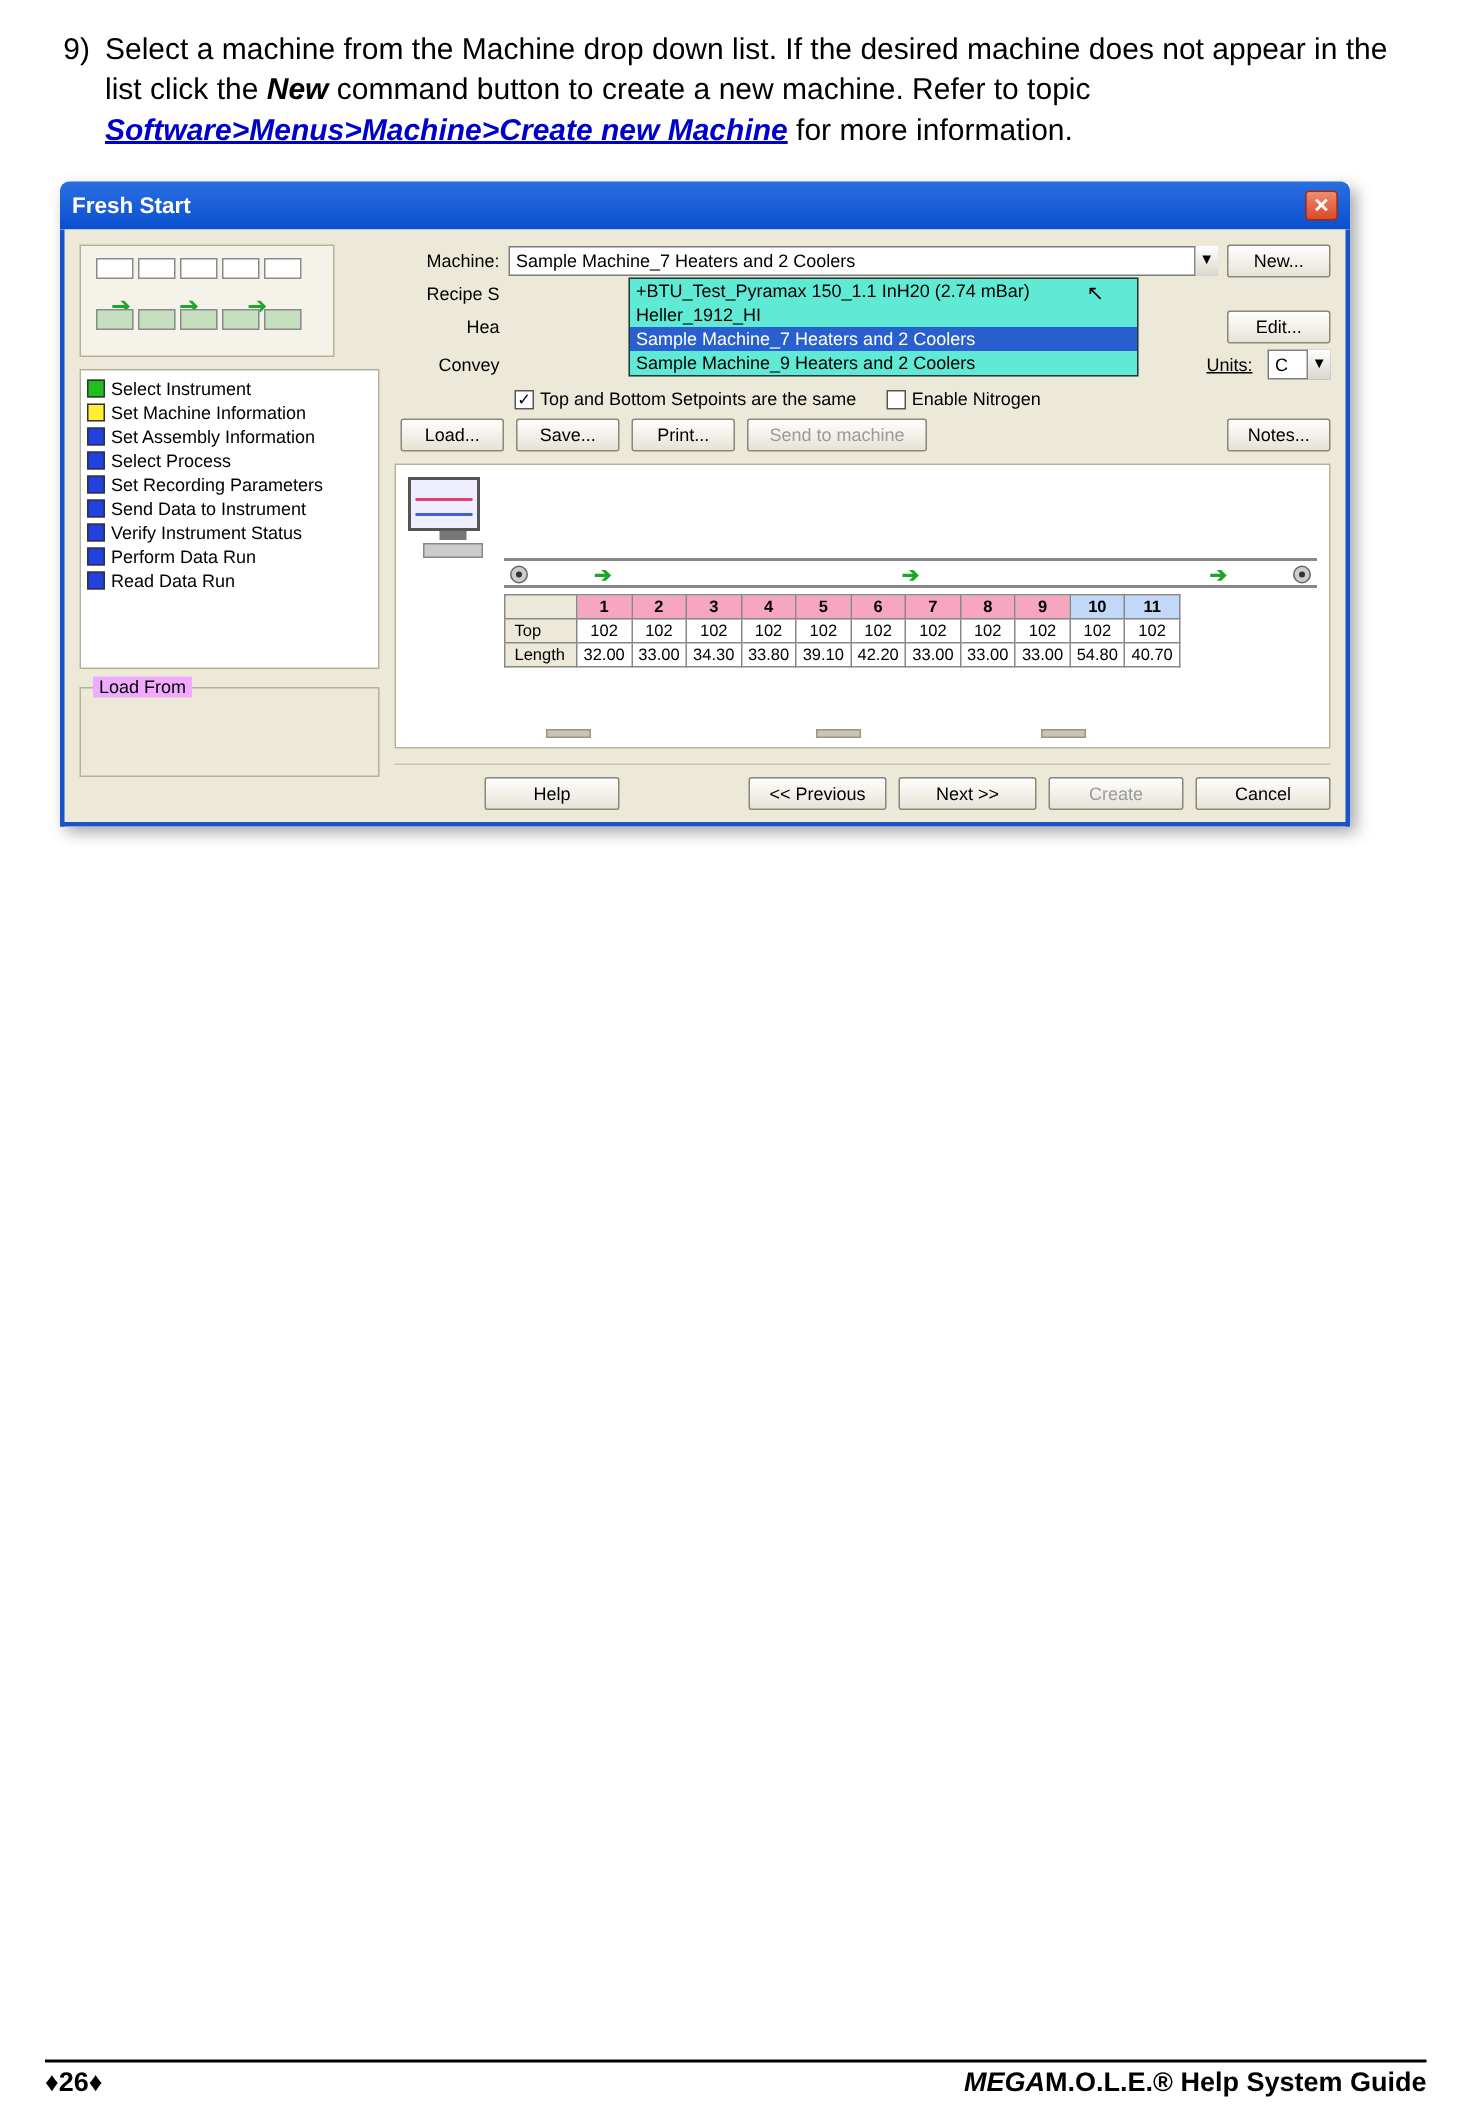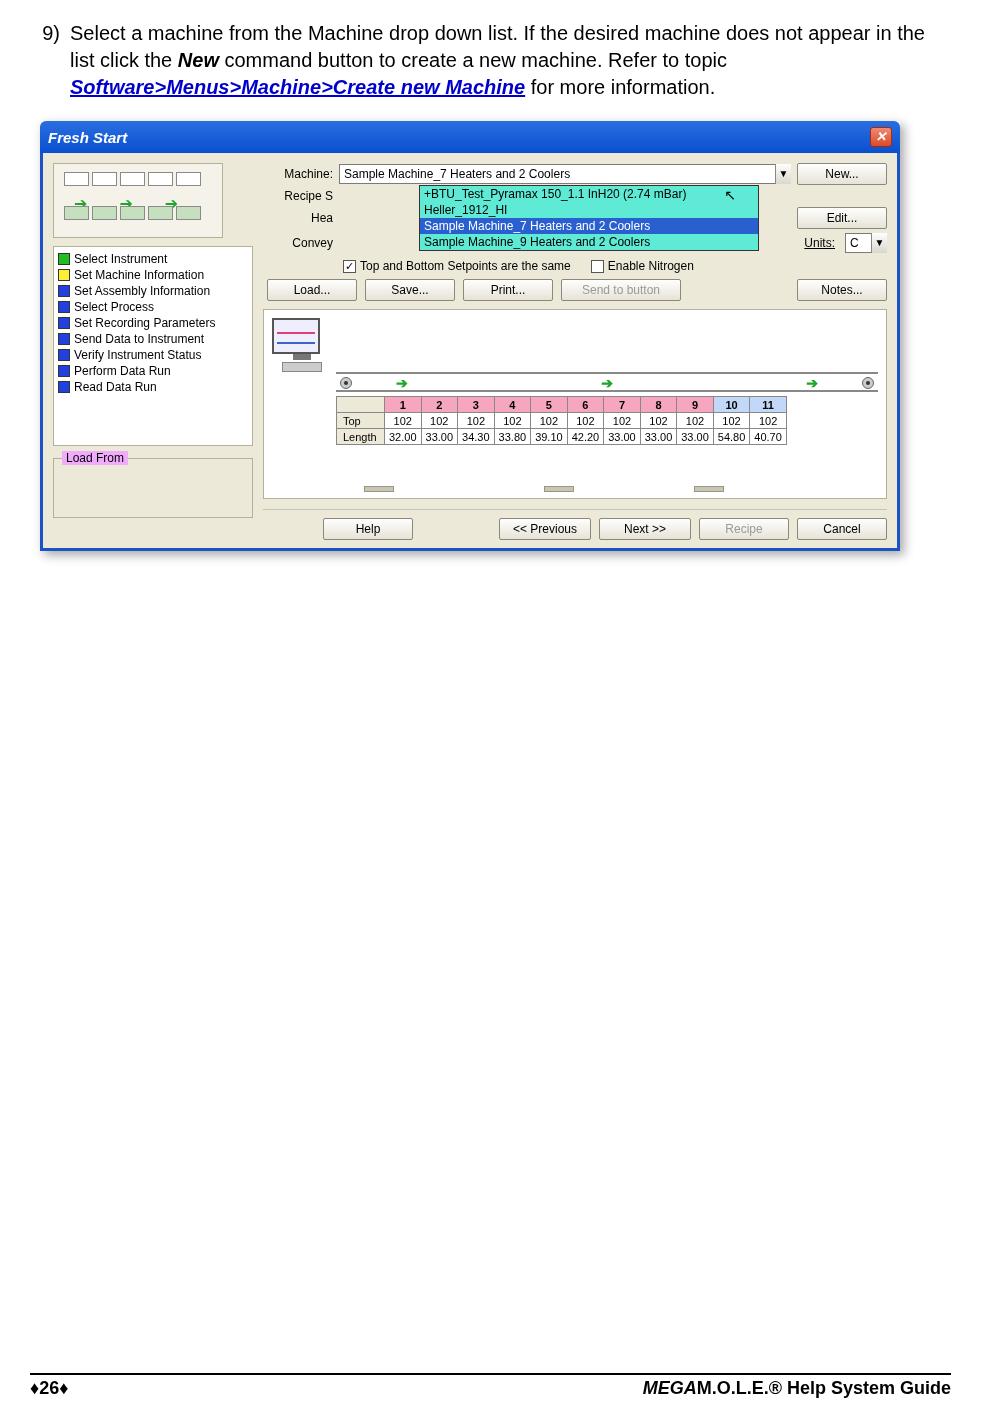--- a/index.html
+++ b/index.html
@@ -24,21 +24,20 @@
   .link { color: #0000cc; text-decoration: underline; }
   .dialog-shadow {
     margin-left: 10px;
     width: 860px;
     box-shadow: 4px 4px 10px rgba(0,0,0,0.35);
   }
   .titlebar {
     background: linear-gradient(#2a6fe0, #0a4fcf);
     color: #fff;
     font-weight: bold;
-    font-style: italic;
     font-size: 15px;
     padding: 6px 8px;
     display: flex;
     align-items: center;
     justify-content: space-between;
     border-top-left-radius: 6px;
     border-top-right-radius: 6px;
     font-family: "Trebuchet MS", Tahoma, sans-serif;
   }
   .close {
@@ -107,21 +106,21 @@
     background:linear-gradient(#fefefe,#d9d7cd); border-left:1px solid #888; text-align:center; font-size:10px; line-height:20px;}
   .btn {
     background: linear-gradient(#fefefe,#e6e3d6);
     border:1px solid #8a887a;
     border-radius:2px;
     height:22px;
     font-size:12px;
     padding:0 8px;
     text-align:center;
     line-height:20px;
-    width:90px;
+    width:69px;
   }
   .btn.disabled{ color:#9a9a9a; }
   .dropdown {
     position:absolute; left:80px; top:21px;
     width:340px; background:#5eead4; border:1px solid #333; z-index:10;
     font-size:12px;
   }
   .dropdown div{ padding:1px 4px; }
   .dropdown .sel{ background:#2a5fcf; color:#fff; }
   .cursor { position:absolute; right:22px; top:1px; font-size:14px; color:#000; pointer-events:none;}
@@ -287,21 +286,21 @@
           </span>
           <span style="display:flex;align-items:flex-end;gap:4px;">
             <span class="chk"></span>
               <span>Enable Nitrogen</span>
           </span>
         </div>
         <div class="action-row">
           <div class="btn">Load...</div>
           <div class="btn">Save...</div>
           <div class="btn">Print...</div>
-          <div class="btn disabled" style="width:120px">Send to button</div>
+          <div class="btn disabled" style="width:120px">Send to machine</div>
           <div style="flex:1"></div>
           <div class="btn">Notes...</div>
         </div>
 
         <div class="zones-wrap">
           <div class="monitor-ico">
             <div class="screen"></div><div class="base"></div><div class="kb"></div>
           </div>
           <div class="zone-strip">
             <span class="radio-dot inner" style="left:4px; top:3px;"></span>
@@ -361,21 +360,21 @@
           <span class="scrollstub" style="left:100px; bottom:6px;"></span>
           <span class="scrollstub" style="left:280px; bottom:6px;"></span>
           <span class="scrollstub" style="left:430px; bottom:6px;"></span>
         </div>
 
         <div class="wiz-row">
           <div class="btn">Help</div>
           <div style="width:70px"></div>
           <div class="btn wide">&lt;&lt; Previous</div>
           <div class="btn wide">Next &gt;&gt;</div>
-          <div class="btn disabled">Recipe</div>
+          <div class="btn disabled">Create</div>
           <div class="btn">Cancel</div>
         </div>
       </div>
     </div>
   </div>
 </div>
 
 <div class="footer">
   <span class="pn">♦26♦</span>
   <span class="title">

